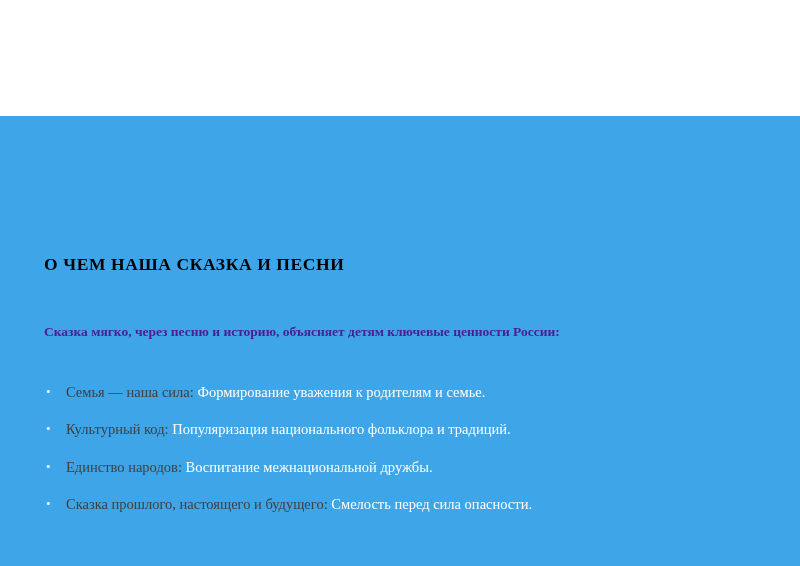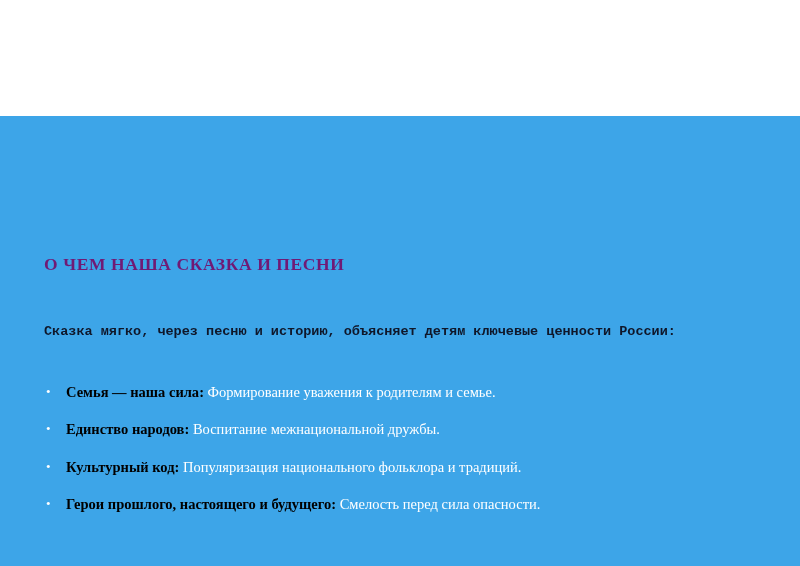--- a/index.html
+++ b/index.html
@@ -36,31 +36,31 @@
     background: #3da5e8;
   }
   .slide-title {
     position: absolute;
     left: 44px;
     top: 138px;
     font-family: "Liberation Serif", serif;
     font-weight: bold;
     font-size: 17.5px;
     letter-spacing: 0.6px;
-    color: #701a75;
+    color: #000000;
     white-space: nowrap;
   }
   .lead-text {
     position: absolute;
     left: 44px;
     top: 208px;
-    font-family: Liberation Mono, monospace;
+    font-family: Liberation Serif, serif;
     font-weight: bold;
     font-size: 13.5px;
-    color: #0f172a;
+    color: #4c1d95;
     white-space: nowrap;
   }
   .bullet-list {
     position: absolute;
     left: 44px;
     top: 268px;
     width: 720px;
     margin: 0;
     padding: 0;
     list-style: none;
@@ -77,22 +77,22 @@
   }
   .bullet-item:before {
     content: "\2022";
     position: absolute;
     left: 2px;
     top: 0;
     font-size: 13px;
     color: #ffffff;
   }
   .bullet-term {
-    font-weight: bold;
-    color: #000000;
+    font-weight: normal;
+    color: #404040;
   }
   .bullet-desc {
     font-weight: normal;
     color: #ffffff;
   }
 </style>
 </head>
 <body>
 
 <div class="slide">
@@ -105,29 +105,29 @@
 
     <div class="lead-text">Сказка мягко, через песню и историю, объясняет детям ключевые ценности России:</div>
 
     <ul class="bullet-list">
 
       <li class="bullet-item">
         <span class="bullet-term">Семья — наша сила</span><span class="bullet-term">: </span><span class="bullet-desc">Формирование уважения к родителям и семье.</span>
       </li>
 
       <li class="bullet-item">
-        <span class="bullet-term">Единство народов</span><span class="bullet-term">: </span><span class="bullet-desc">Воспитание межнациональной дружбы.</span>
+        <span class="bullet-term">Культурный код</span><span class="bullet-term">: </span><span class="bullet-desc">Популяризация  национального фольклора и традиций.</span>
       </li>
 
       <li class="bullet-item">
-        <span class="bullet-term">Культурный код</span><span class="bullet-term">: </span><span class="bullet-desc">Популяризация  национального фольклора и традиций.</span>
+        <span class="bullet-term">Единство народов</span><span class="bullet-term">: </span><span class="bullet-desc">Воспитание межнациональной дружбы.</span>
       </li>
 
 
       <li class="bullet-item">
-        <span class="bullet-term">Герои прошлого, настоящего и будущего</span><span class="bullet-term">: </span><span class="bullet-desc">Смелость перед сила опасности.</span>
+        <span class="bullet-term">Сказка прошлого, настоящего и будущего</span><span class="bullet-term">: </span><span class="bullet-desc">Смелость перед сила опасности.</span>
       </li>
 
     </ul>
 
   </div>
 
 </div>
 
 </body></html>

